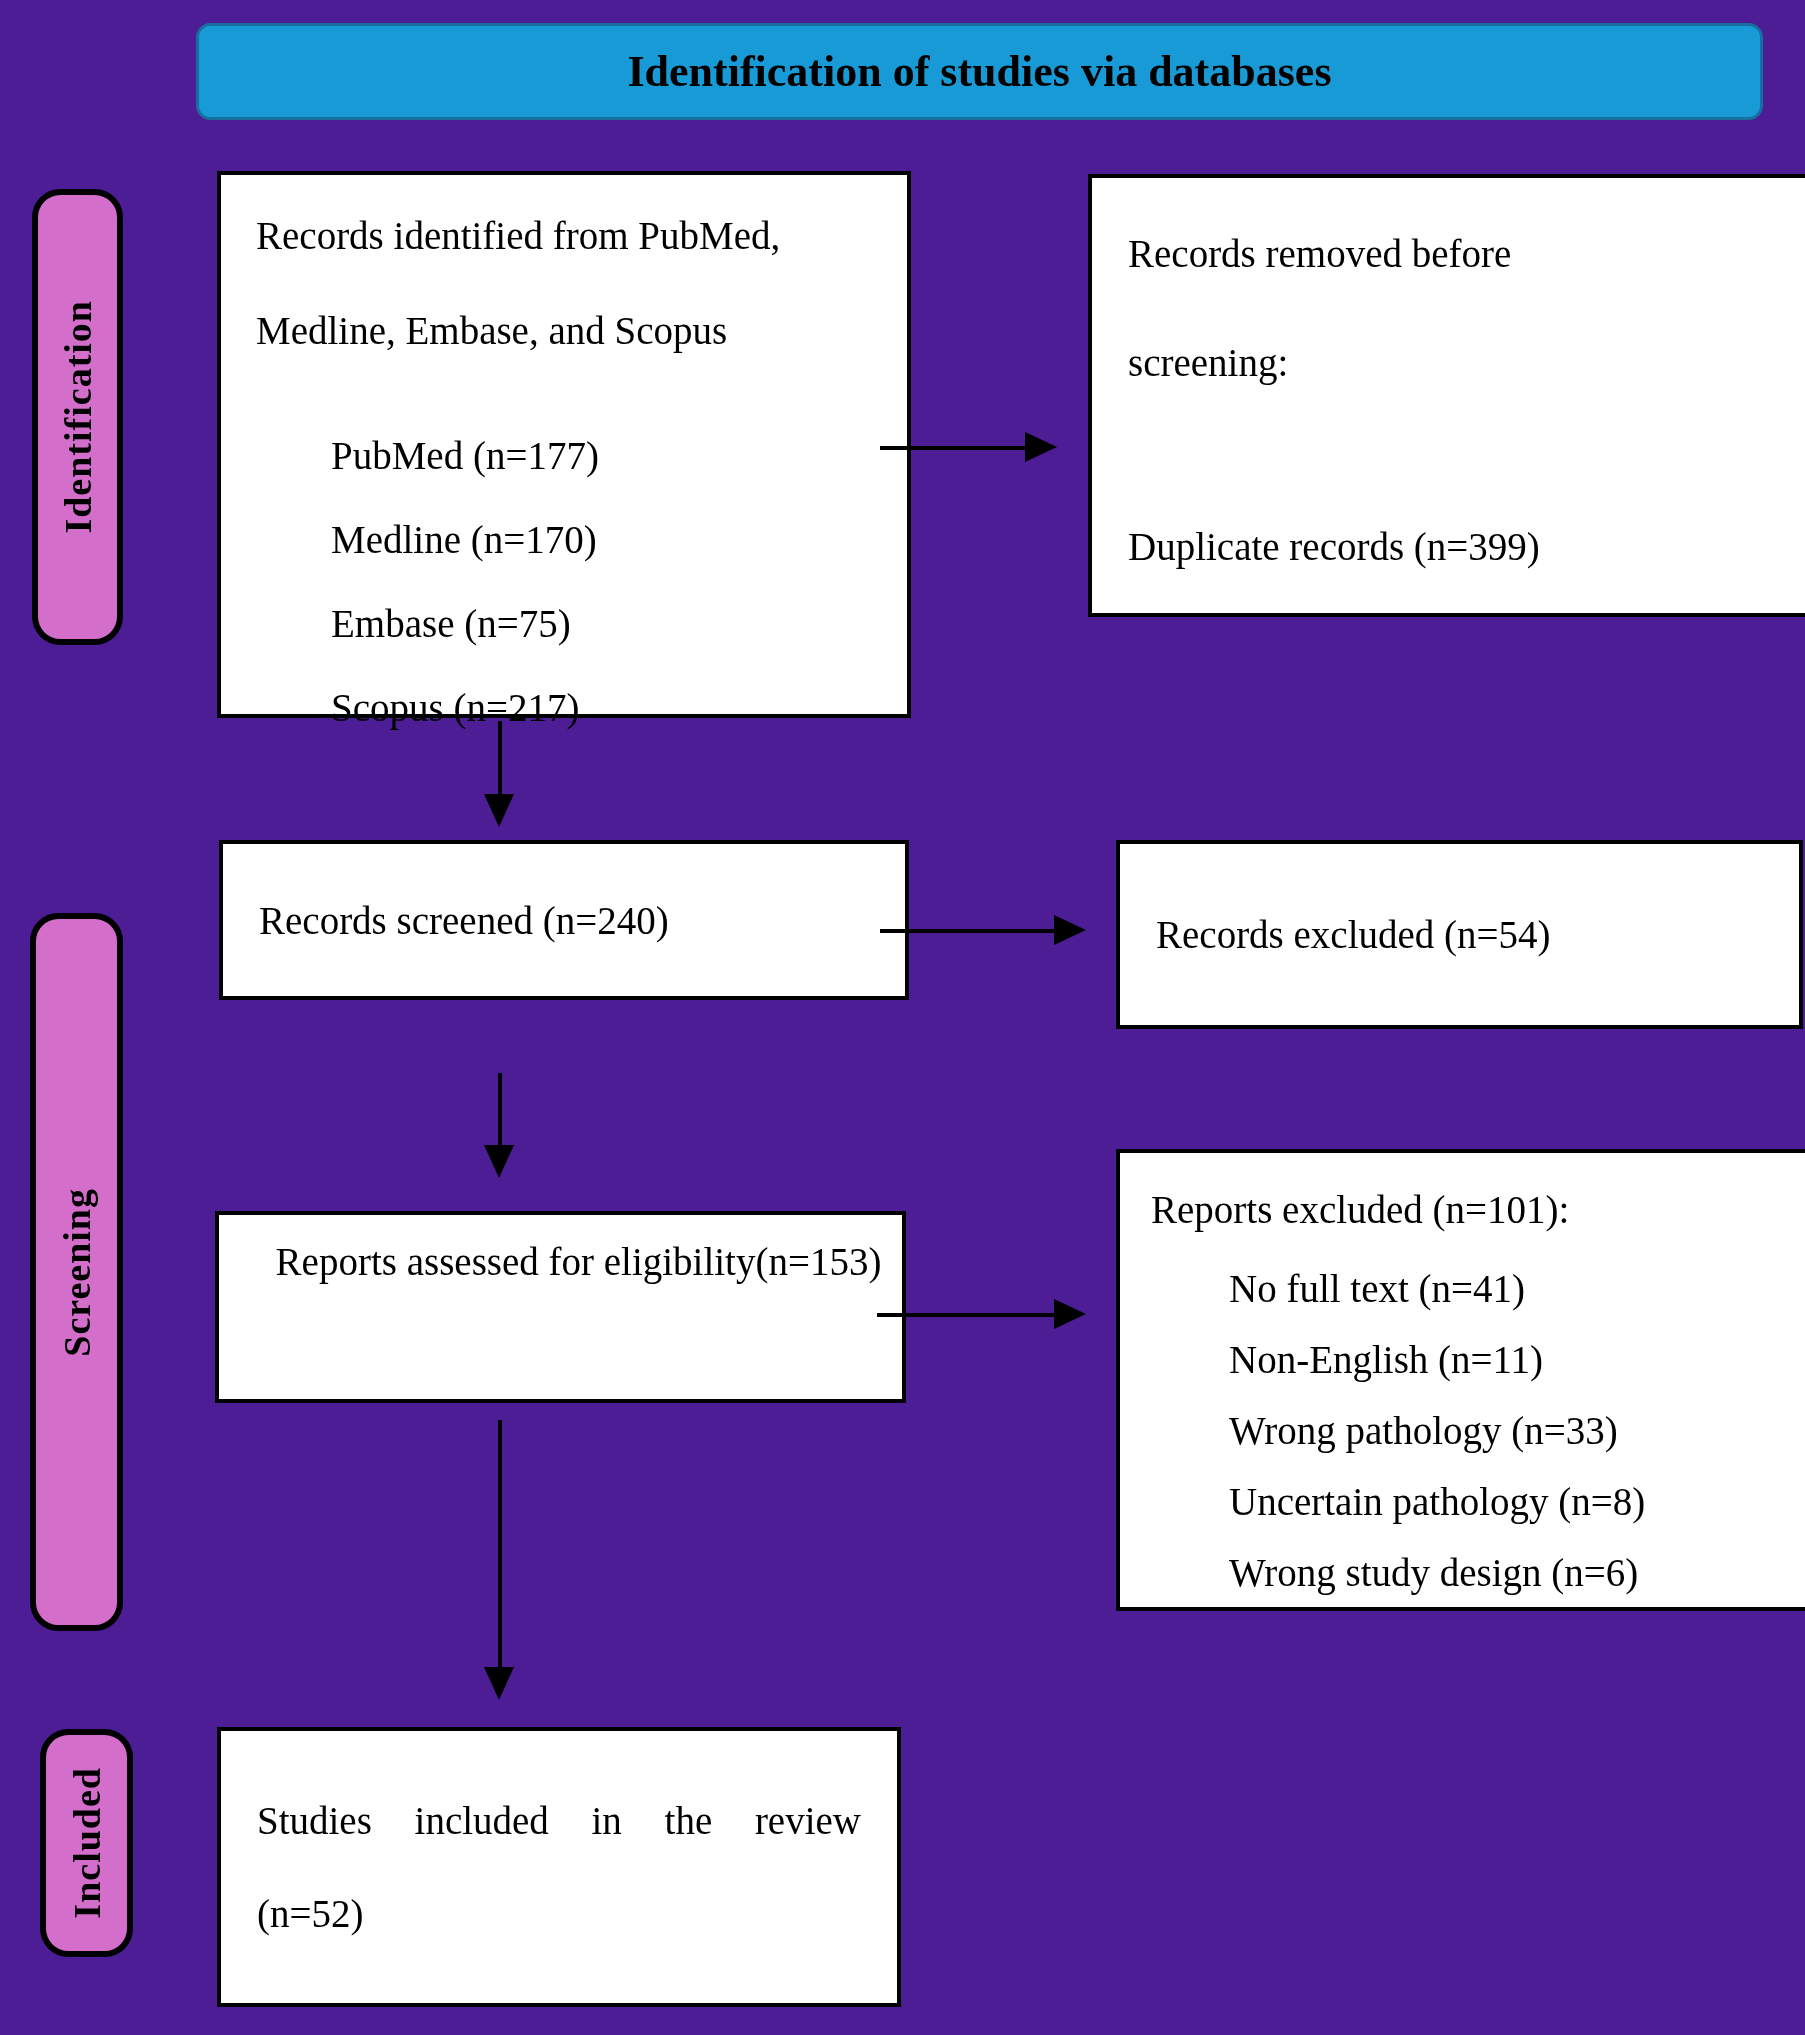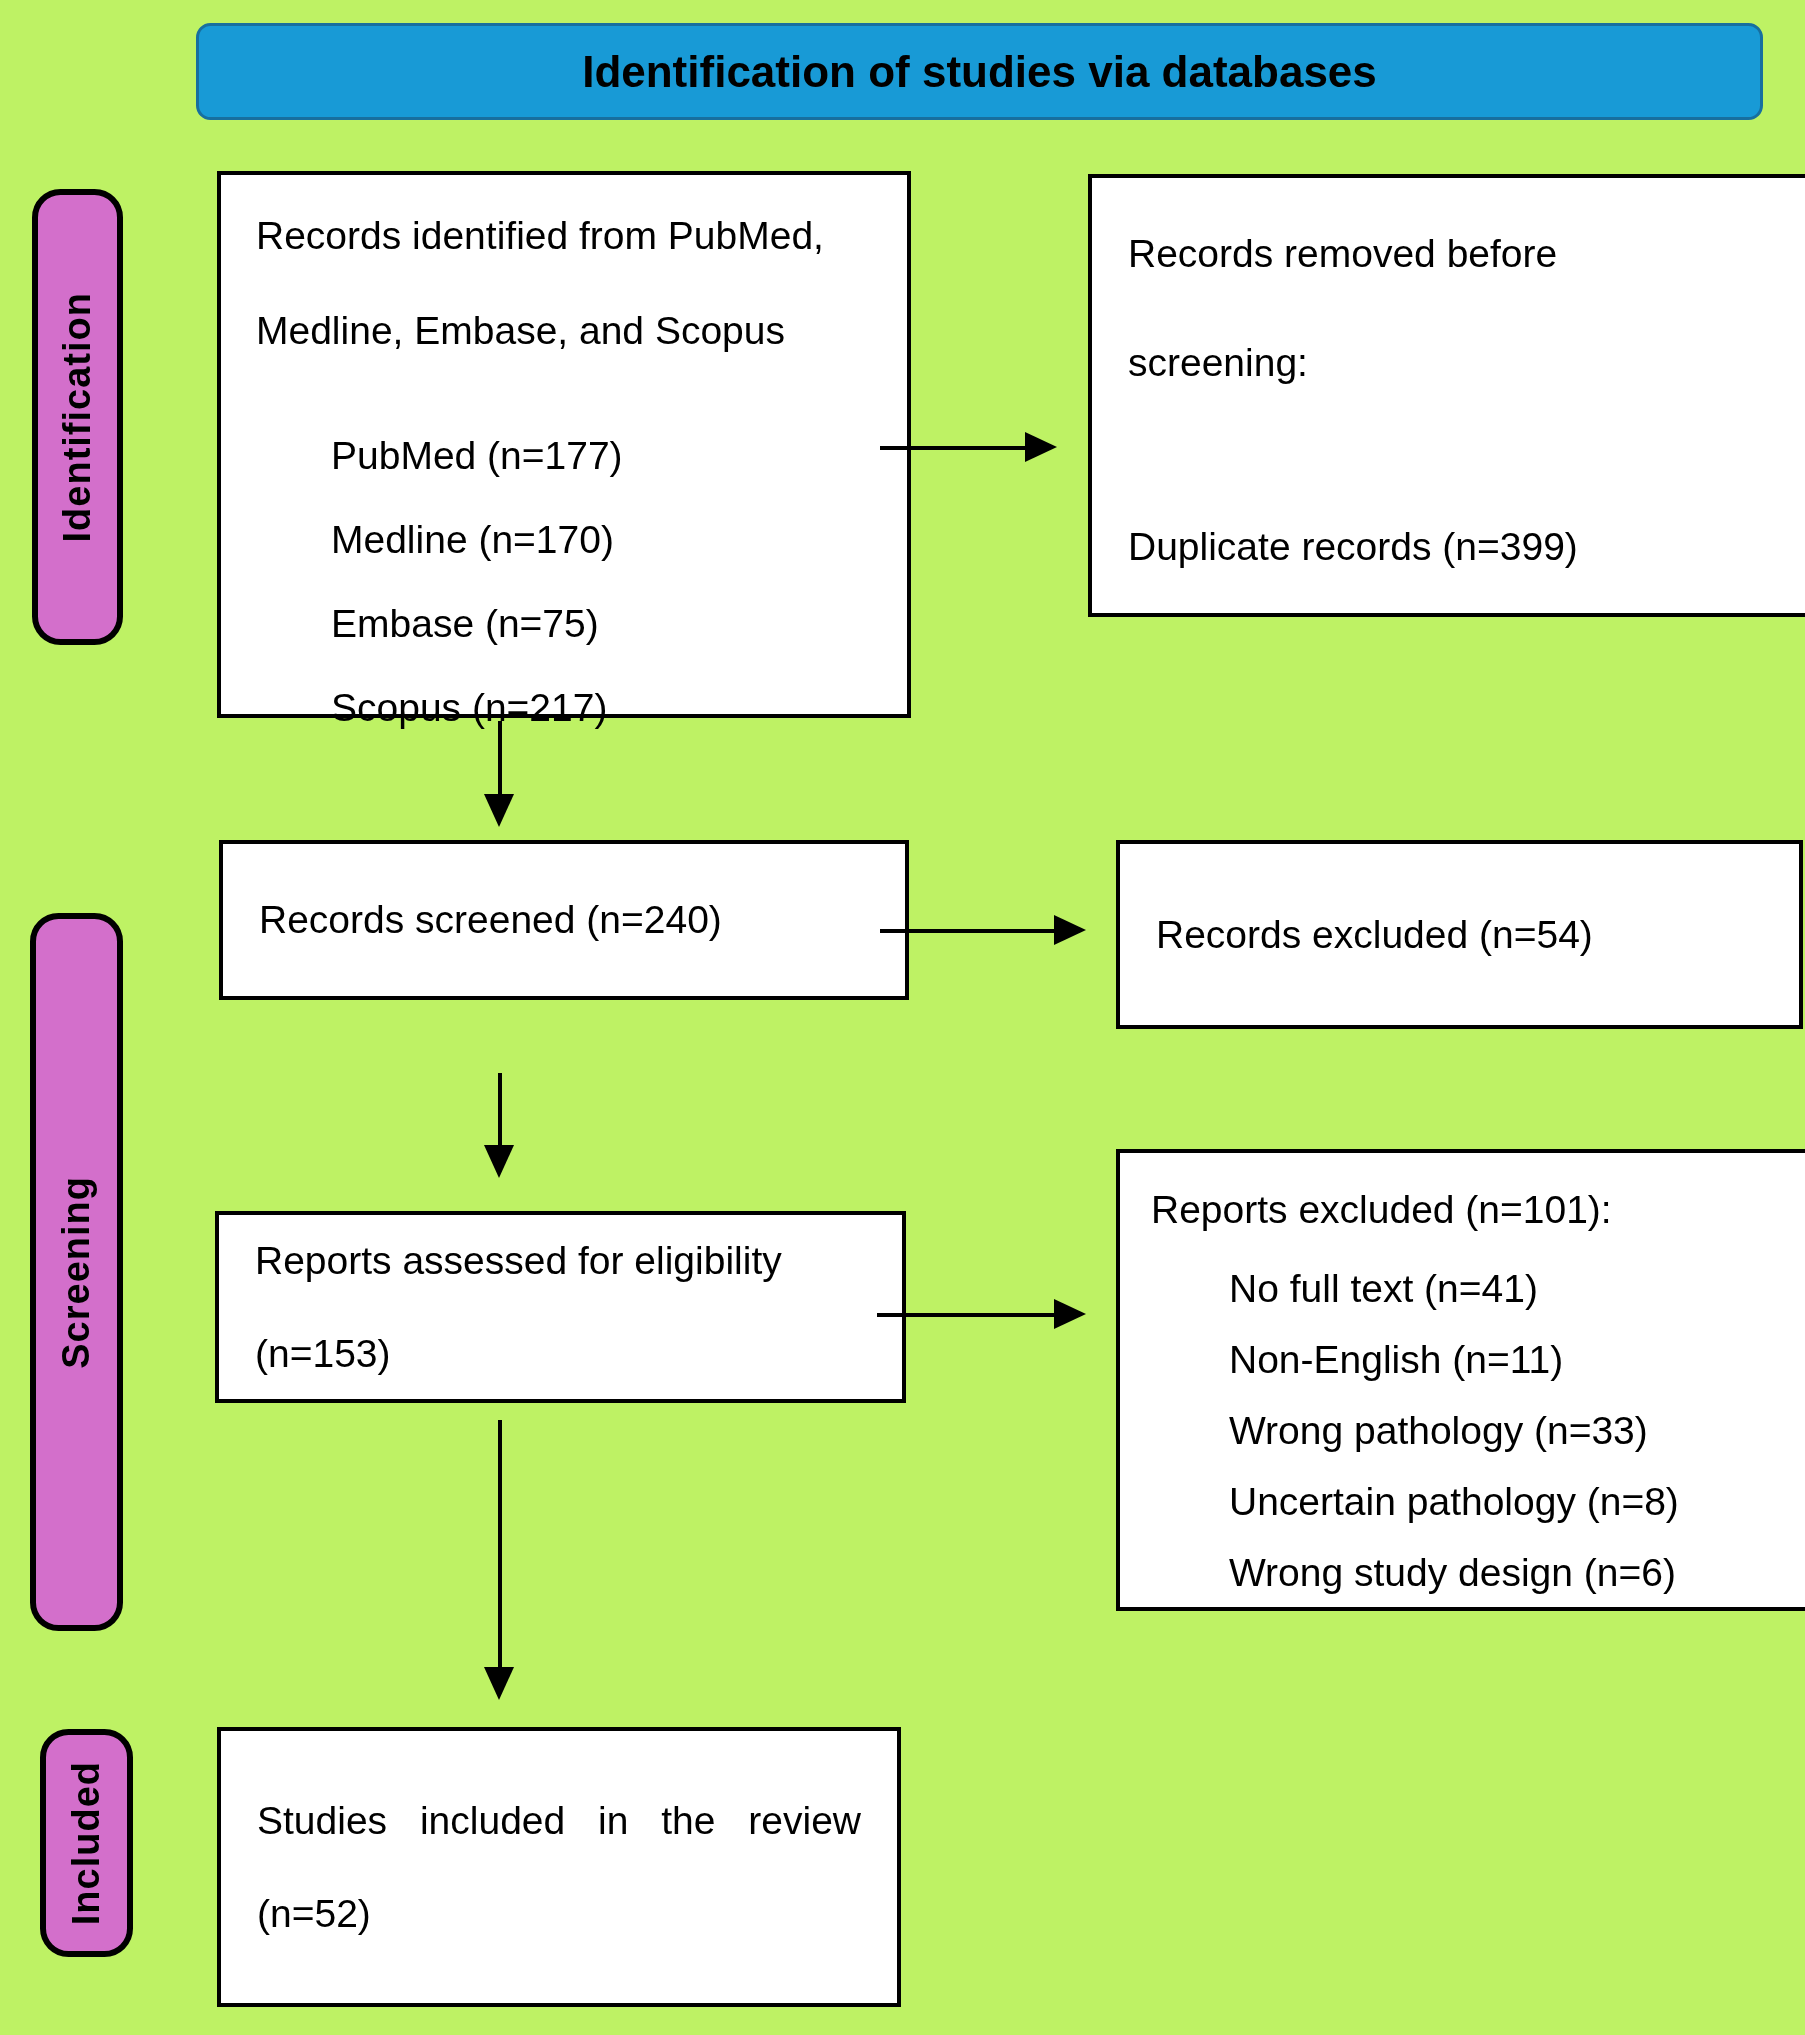--- a/index.html
+++ b/index.html
@@ -1,21 +1,21 @@
 <!DOCTYPE html>
 <html style="font-size:8.3px"><head>
 <meta charset="utf-8">
 <style>
   html,body{margin:0;padding:0;background:#ffffff;}
   .canvas{
     position:relative;
     width:1805px;
     height:2035px;
-    background:#bef264;
-    font-family:Liberation Sans, sans-serif;
+    background:#4c1d95;
+    font-family:Liberation Serif, serif;
     color:#000;
     overflow:hidden;
   }
 
   
   .banner{
     position:absolute;
     left:196px; top:23px;
     width:1567px; height:97px;
     background:#189AD6;
@@ -76,21 +76,21 @@
     padding-left:36px;
   }
   #box-records-excluded{
     left:1086px; top:840px; width:687px; height:189px;
     display:flex; align-items:center;
     padding-left:36px;
   }
 
   #box-assessed{
     left:185px; top:1211px; width:691px; height:192px;
-    display:flex; flex-direction:column; justify-content:center;
+    display:flex; justify-content:center;
     padding-left:36px;
     line-height:93px;
   }
 
   #box-reports-excluded{
     left:1086px; top:1149px; width:697px; height:462px;
     padding:18px 15.6px 10.4px 31px;
   }
   #box-reports-excluded .header{line-height:78px;}
   #box-reports-excluded .reasons{margin:4.1px 0 0 78px; padding:0; list-style:none; line-height:71px;}

